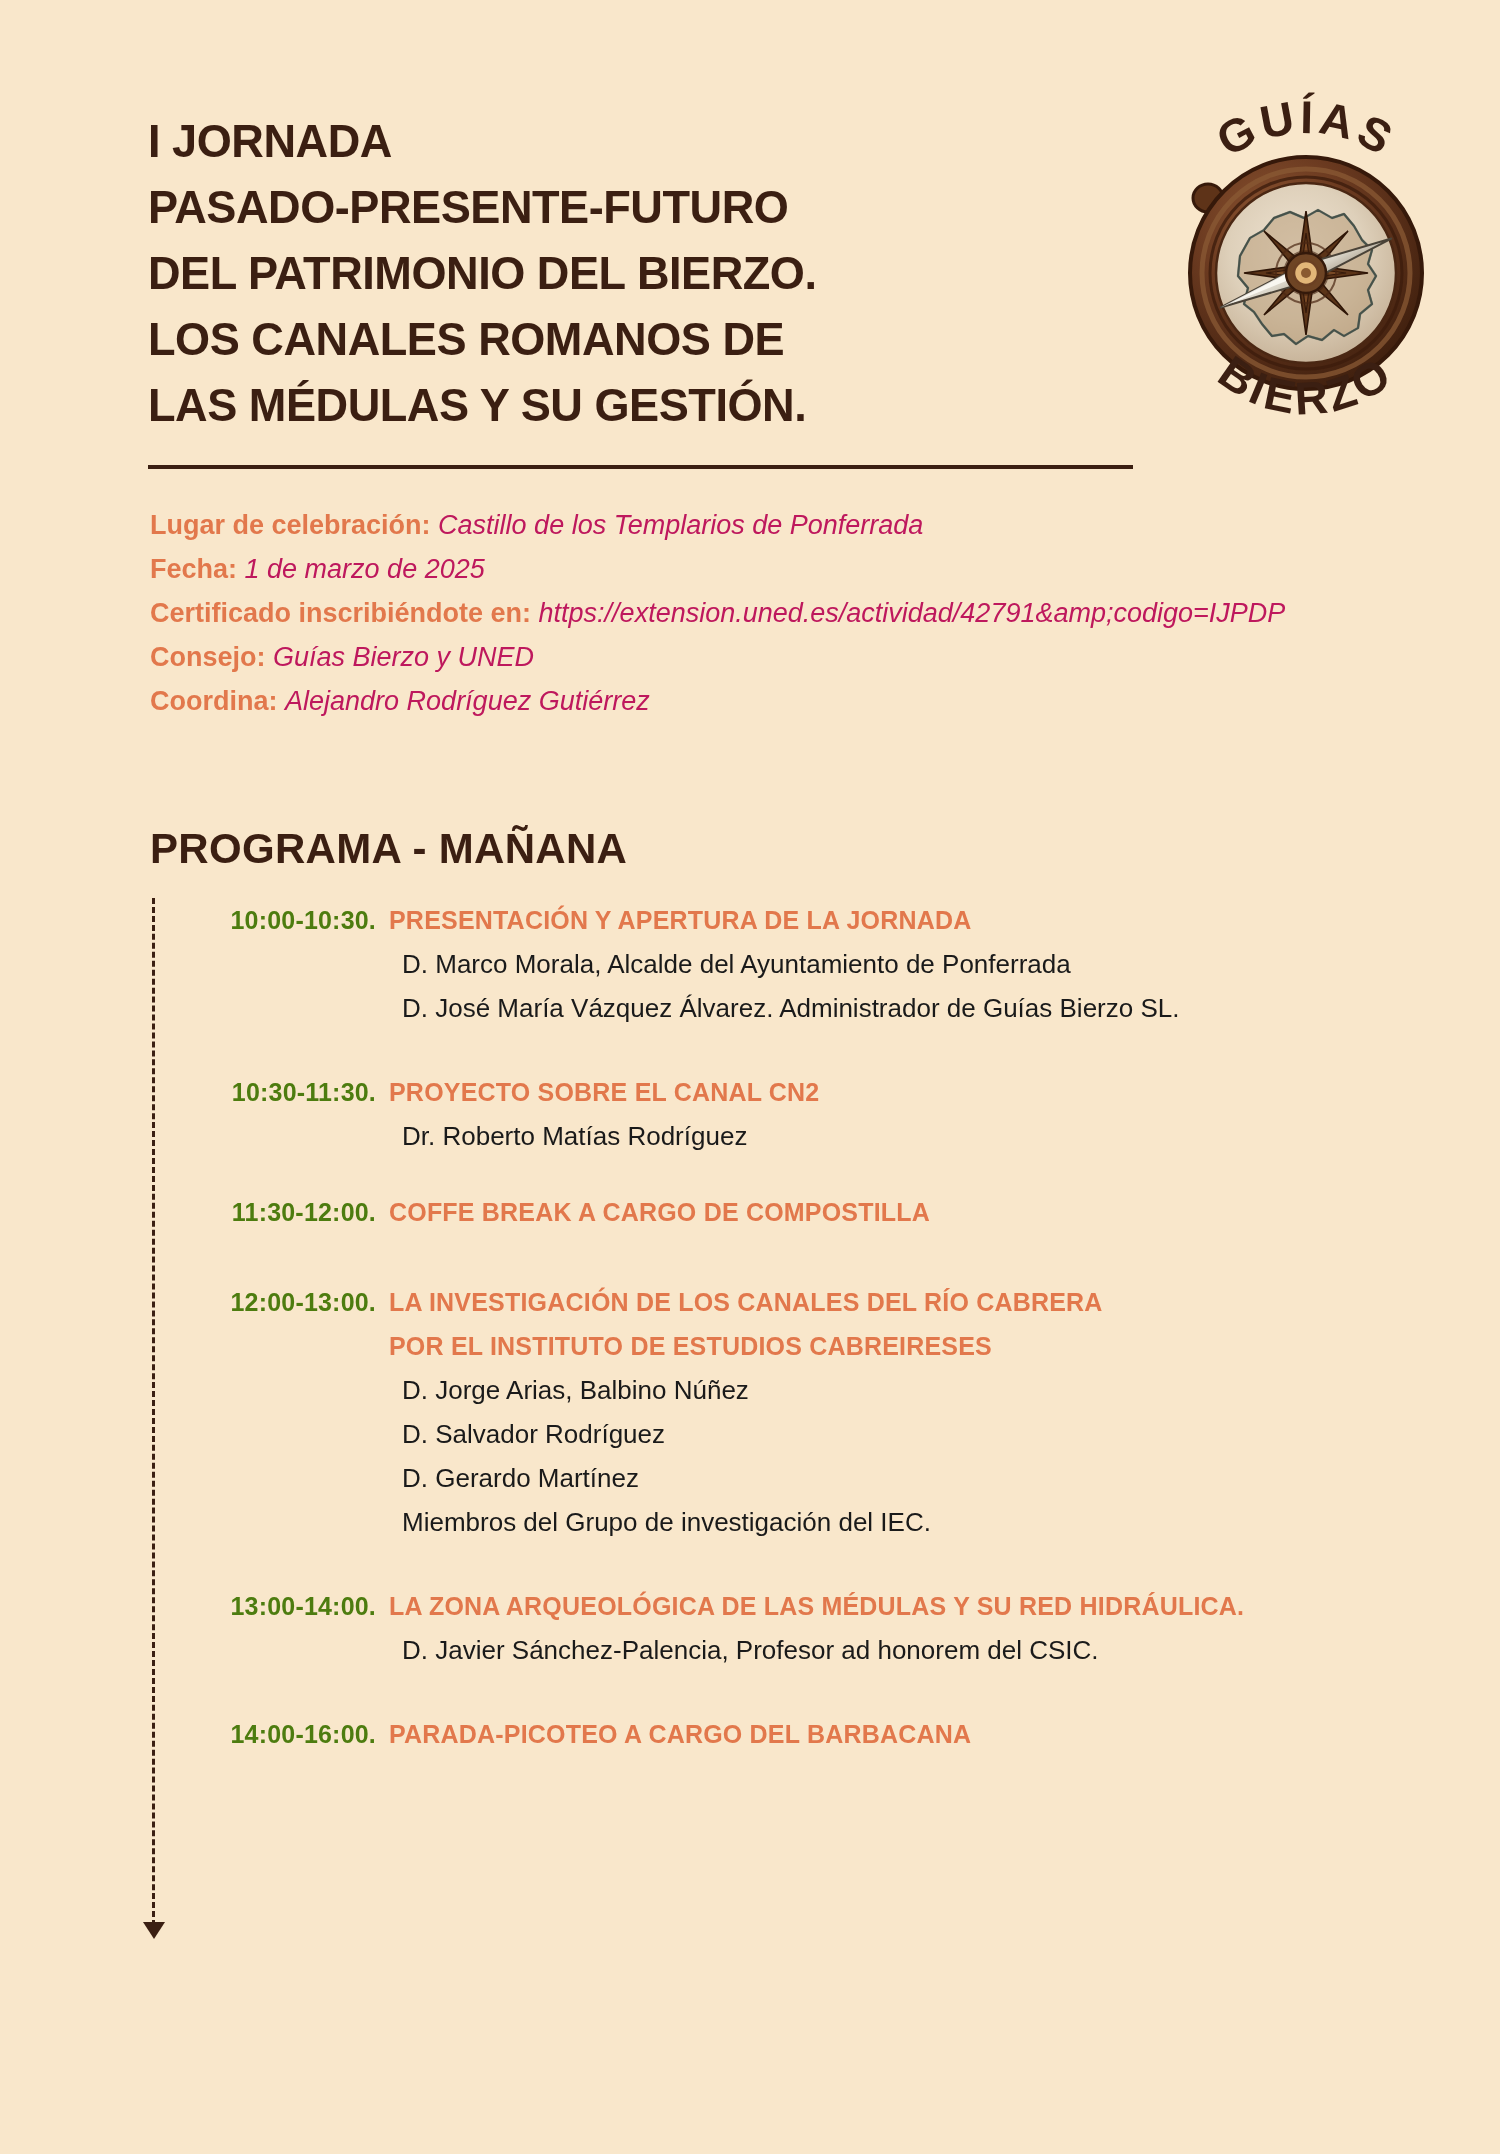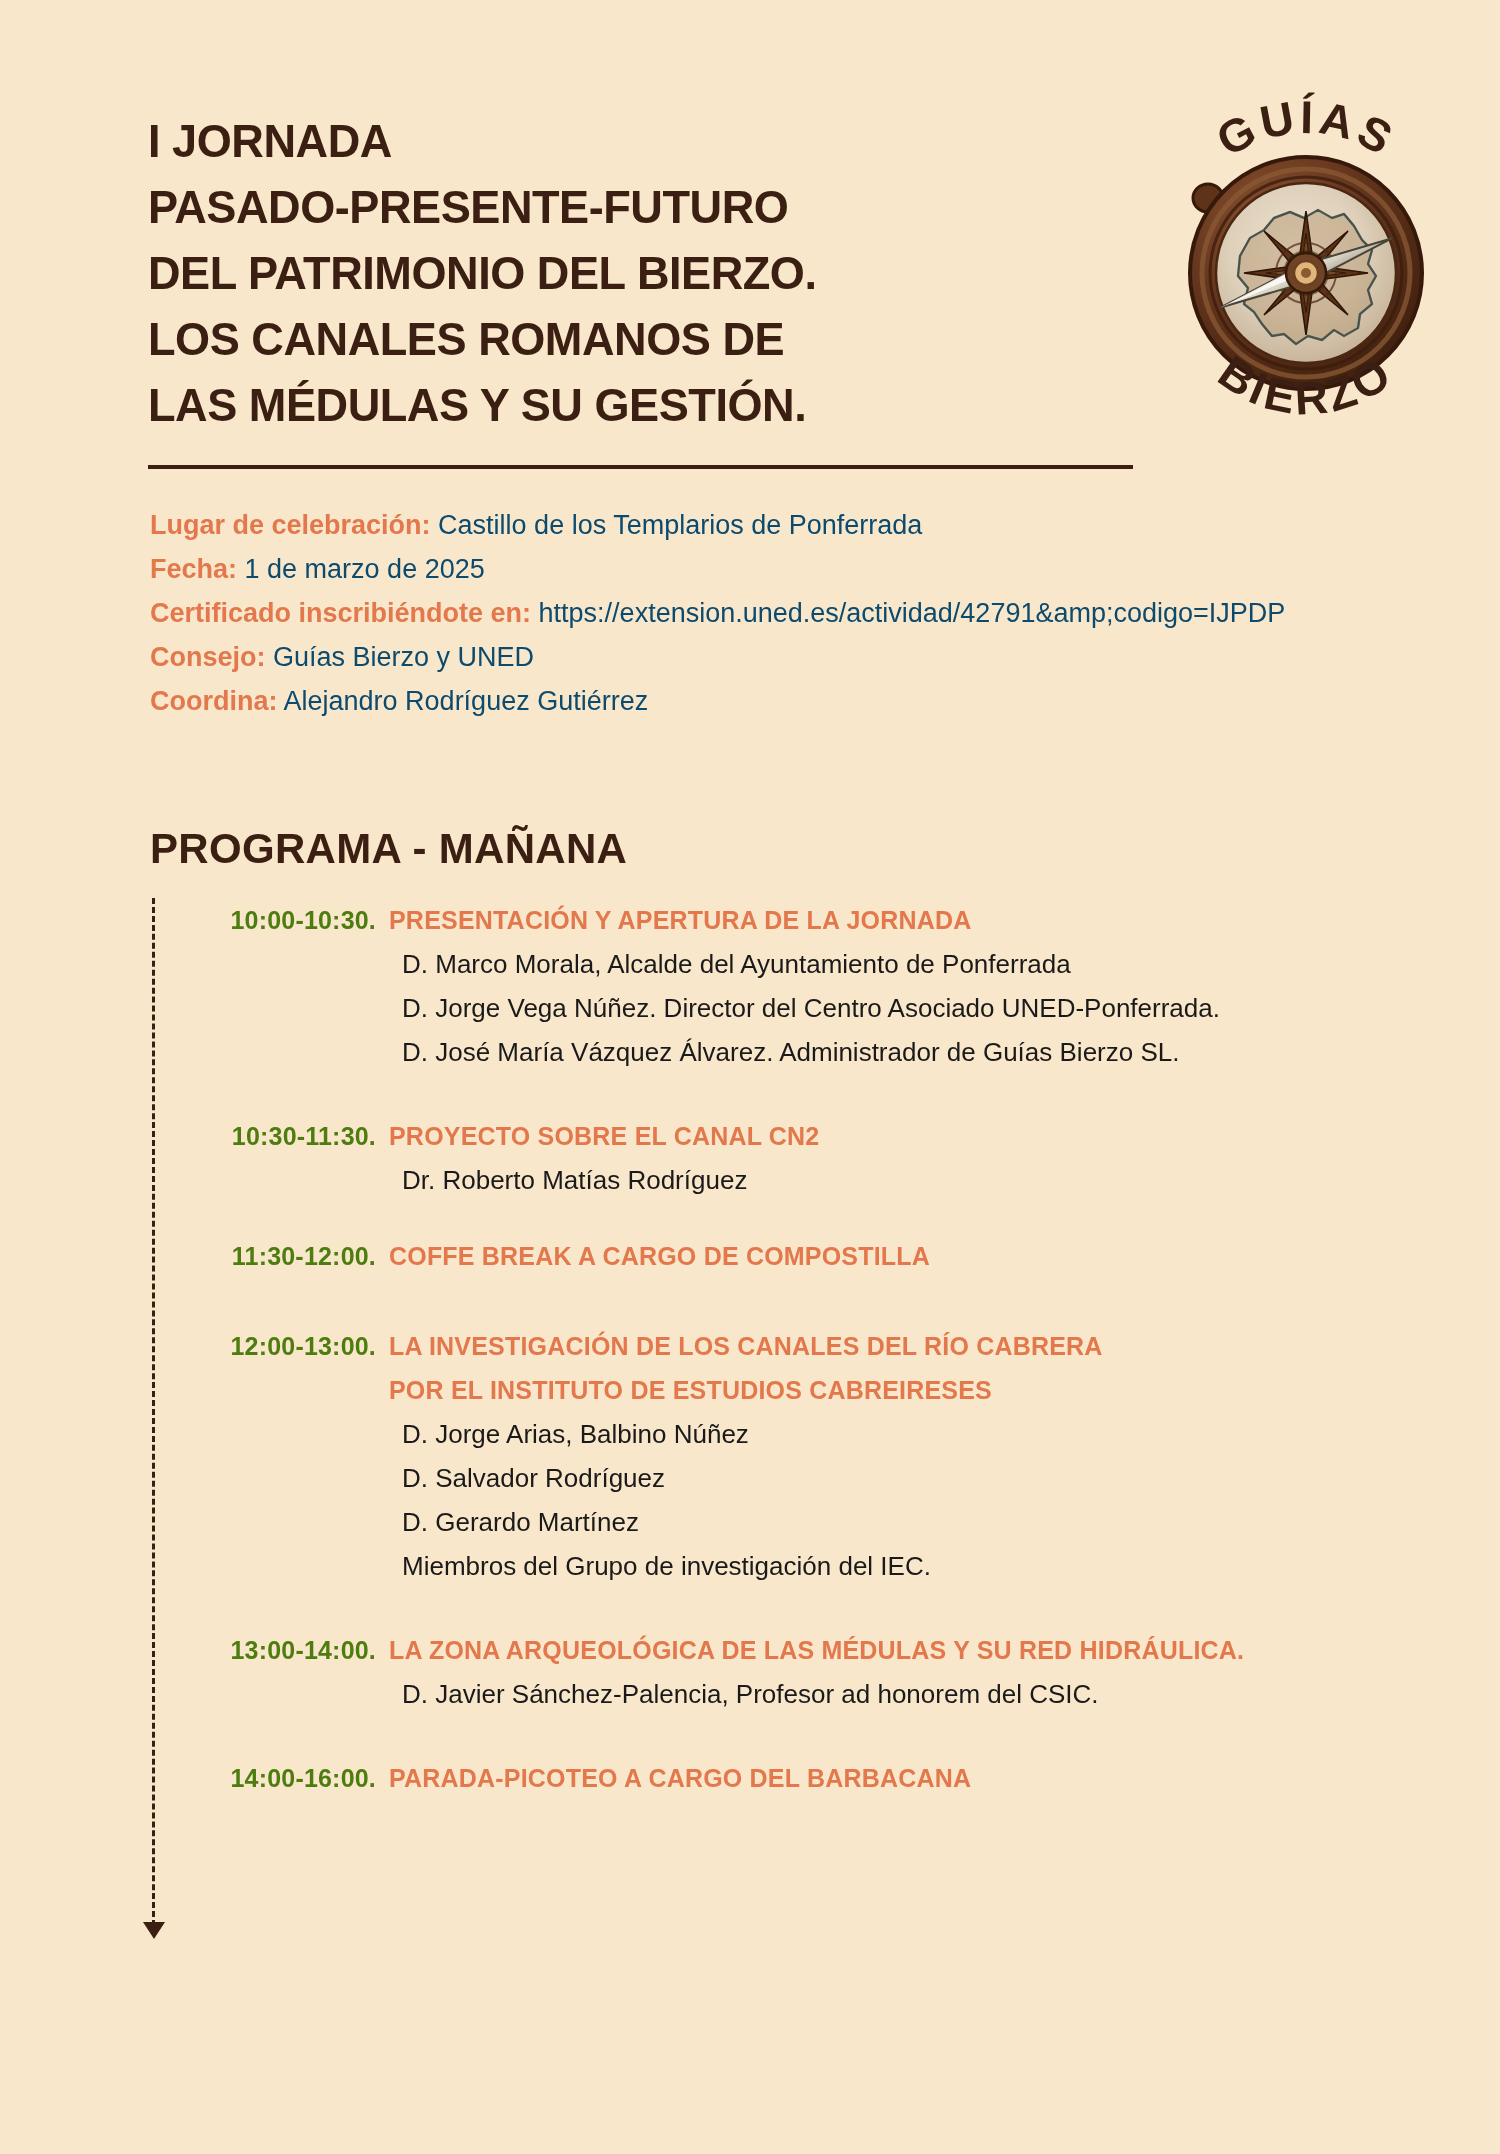--- a/index.html
+++ b/index.html
@@ -71,22 +71,23 @@
     font-size: 27px;
     line-height: 44px;
     color: #1a1a1a;
     white-space: nowrap;
   }
   .info-label {
     color: #e2784c;
     font-weight: bold;
   }
   .info-value {
-    color: #0c4a6e;
+    color: #be185d;
     font-weight: normal;
+    font-style: italic;
   }
 
   
   .program-heading {
     position: absolute;
     left: 150px;
     top: 825px;
     font-size: 42px;
     font-weight: bold;
     letter-spacing: 0.3px;
@@ -285,21 +286,20 @@
 
     <div class="sched-item" style="margin-bottom:40px;">
       <div class="sched-head">
         <div class="sched-time">10:00-10:30.</div>
         <div class="sched-titles">
           <div class="sched-title">PRESENTACIÓN Y APERTURA DE LA JORNADA</div>
         </div>
       </div>
       <div class="sched-speakers">
         <div class="sched-speaker">D. Marco Morala, Alcalde del Ayuntamiento de Ponferrada</div>
-        <div class="sched-speaker">D. Jorge Vega Núñez. Director del Centro Asociado UNED-Ponferrada.</div>
         <div class="sched-speaker">D. José María Vázquez Álvarez. Administrador de Guías Bierzo SL.</div>
       </div>
     </div>
 
     <div class="sched-item" style="margin-bottom:32px;">
       <div class="sched-head">
         <div class="sched-time">10:30-11:30.</div>
         <div class="sched-titles">
           <div class="sched-title">PROYECTO SOBRE EL CANAL CN2</div>
         </div>

